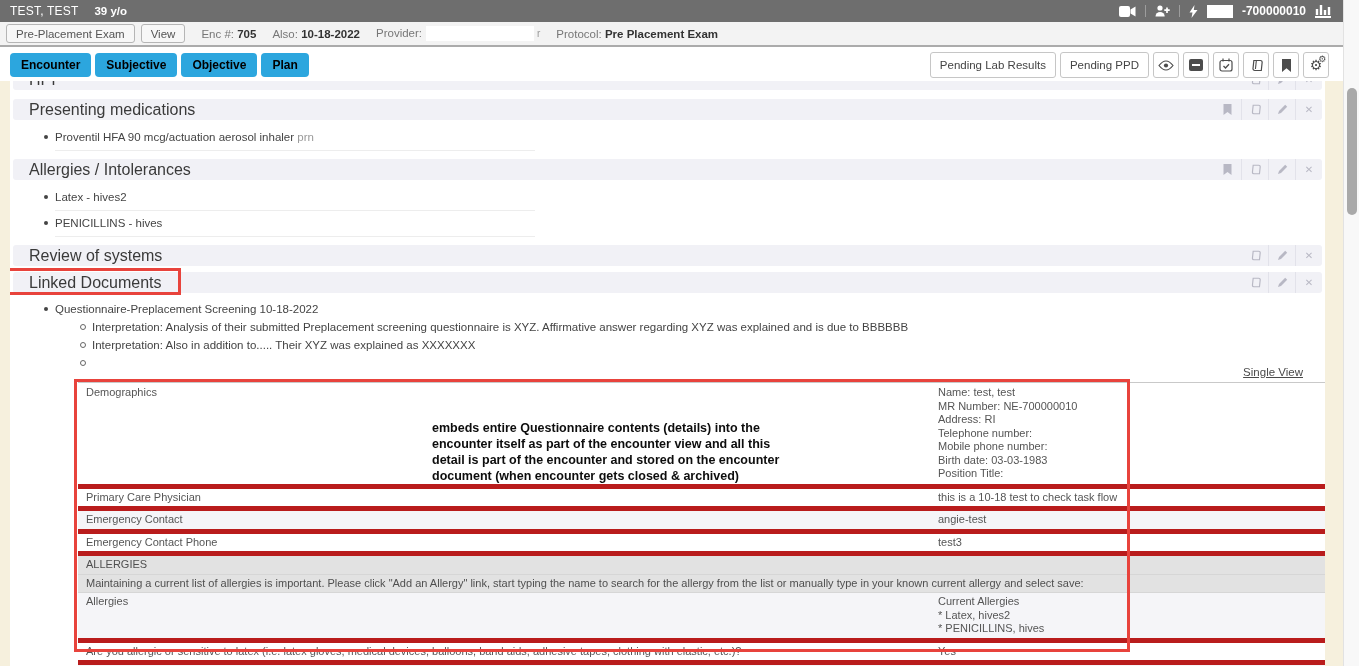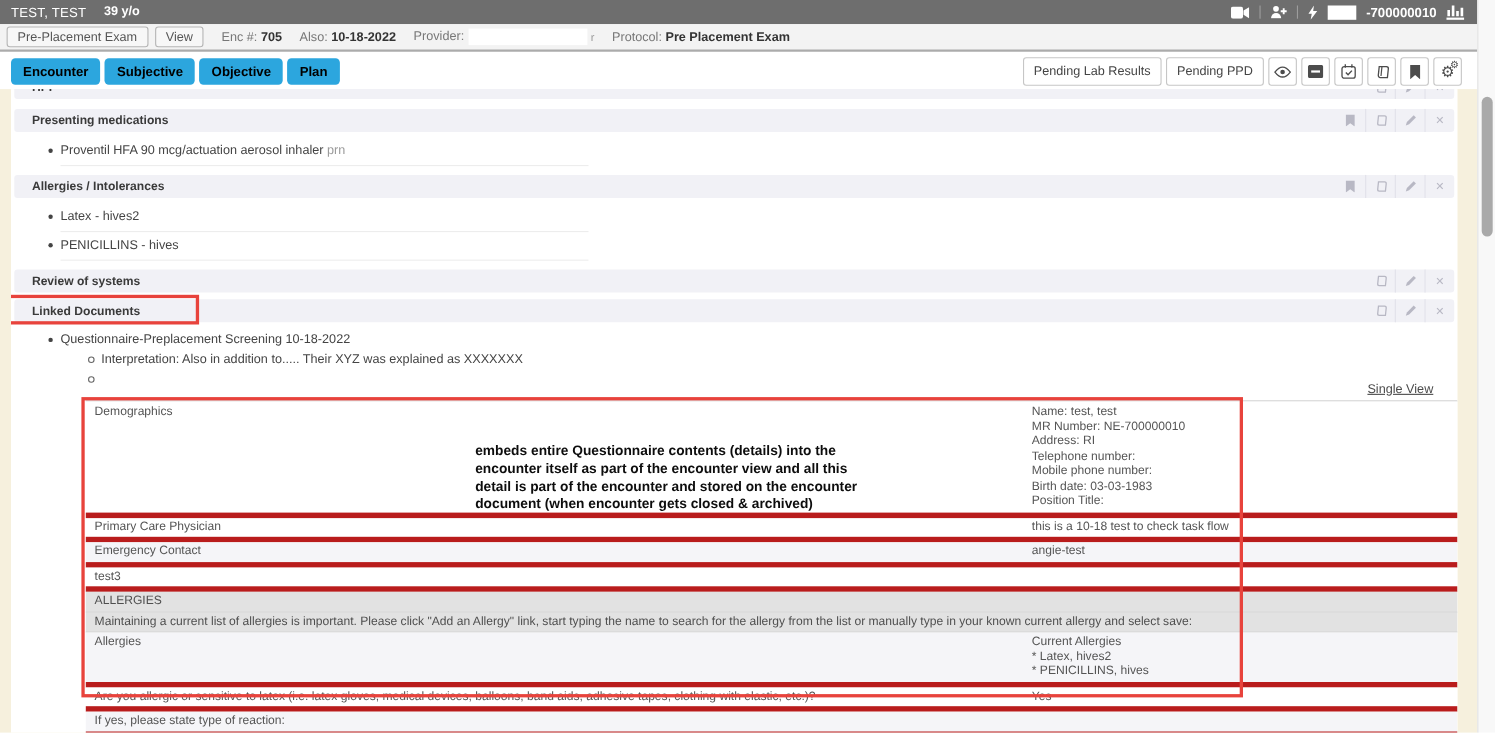--- a/index.html
+++ b/index.html
@@ -69,21 +69,21 @@
   .main{
     position:absolute; left:10px; right:18px; top:0; bottom:0;
     background:#fff; overflow:hidden;
   }
 
   
   .sec-head{
     margin:0 3px; background:#f1f1f6; border-radius:3px; height:21px;
     display:flex; align-items:center; padding-left:16px;
   }
-  .sec-title{ font-weight:bold; font-size:11px; color:#3a3a3a; }
+  .sec-title{ font-weight:normal; font-size:16px; color:#3a3a3a; }
   .sec-icons{ margin-left:auto; display:flex; height:100%; }
   .sec-ic{
     width:27px; height:100%; display:flex; align-items:center; justify-content:center;
     border-left:1px solid #e2e2ea; color:#b8b8c4; background:transparent; border-top:none; border-right:none; border-bottom:none;
     font-size:10px; padding:0; cursor:pointer;
   }
   .sec-ic:first-child{ border-left:none; }
   .sec-hpi{ margin-top:-12px; }
   .sec-presenting{ margin-top:9px; }
   .sec-allergies{ margin-top:8px; }
@@ -345,20 +345,21 @@
               <svg width="11" height="11" viewBox="0 0 11 11">
                 <path d="M1 10l1-3L8.2.8l2 2L4 9z" fill="currentColor"></path>
               </svg>
             </button>
           <button class="sec-ic">✕</button>
         </span>
       </div>
     </div>
 
     <div class="doc-item">Questionnaire-Preplacement Screening 10-18-2022</div>
+    <div class="sub-item">Interpretation: Analysis of their submitted Preplacement screening questionnaire is XYZ. Affirmative answer regarding XYZ was explained and is due to BBBBBB</div>
     <div class="sub-item">Interpretation: Also in addition to..... Their XYZ was explained as XXXXXXX</div>
     <div class="sub-item"></div>
 
     <div class="single-view">
       <a href="#">Single View</a>
     </div>
 
     <div class="table-wrap">
       <div class="red-box red-box-table"></div>
       <div class="qtable">
@@ -382,20 +383,21 @@
           <div class="qlabel">Primary Care Physician</div>
           <div class="qvalue">this is a 10-18 test to check task flow</div>
         </div>
 
         <div class="qrow light">
           <div class="qlabel">Emergency Contact</div>
           <div class="qvalue">angie-test</div>
         </div>
 
         <div class="qrow white">
+          <div class="qlabel">Emergency Contact Phone</div>
           <div class="qvalue">test3</div>
         </div>
 
         <div class="qrow qheader">
           <div class="qfull">ALLERGIES</div>
         </div>
 
         <div class="qrow qnote">
           <div class="qfull">Maintaining a current list of allergies is important. Please click "Add an Allergy" link, start typing the name to search for the allergy from the list or manually type in your known current allergy and select save:</div>
         </div>

